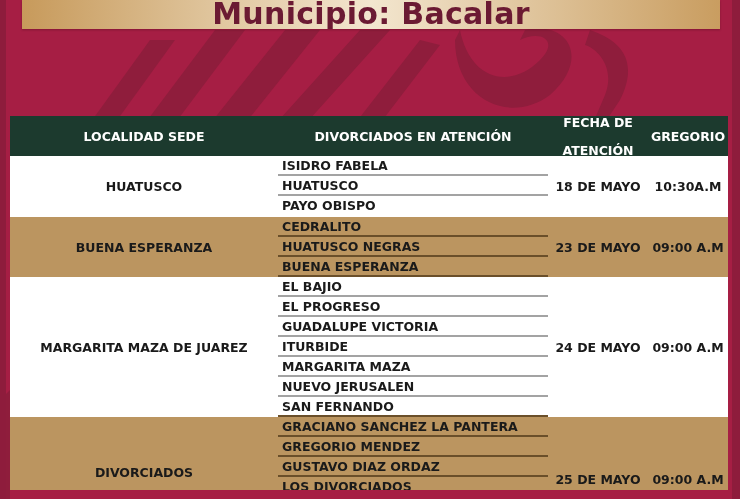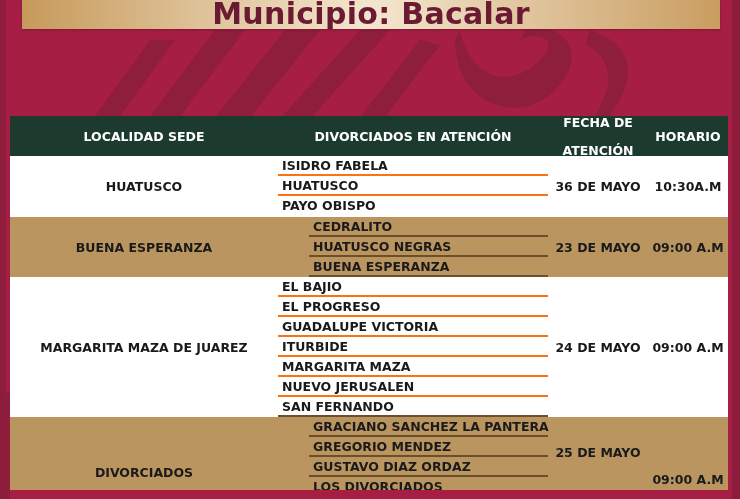--- a/index.html
+++ b/index.html
@@ -44,23 +44,23 @@
   .group.white { background: #ffffff; }
   .group.tan { background: #bb9560; }
   .gcell {
     display: flex; align-items: center; justify-content: center;
     font-weight: bold; font-size: 12.5px; color: #1a1a1a; text-align: center;
   }
   .sublist { width: 270px; display: flex; flex-direction: column; }
   .subrow {
     height: 20px; line-height: 20px; padding-left: 4px;
     font-weight: bold; font-size: 12.5px; color: #1a1a1a;
-    border-bottom: 2px solid #f97316; white-space: nowrap;
+    border-bottom: 2px solid #a3a3a3; white-space: nowrap;
   }
-  .group.tan .subrow { border-bottom-color: #6a4f2a; margin-left: 31px; }
+  .group.tan .subrow { border-bottom-color: #6a4f2a; }
   .subrow.last { border-bottom: none; }
   .subrow.cut { height: 13px; overflow: hidden; }
 </style>
 </head>
 <body>
 
 <svg class="bg-pattern" viewBox="0 0 740 499" xmlns="http://www.w3.org/2000/svg">
   <g fill="#8b1d3b" opacity="0.85">
     <polygon points="150,40 175,40 110,130 85,130"></polygon>
     <polygon points="215,30 245,30 170,130 140,130"></polygon>
@@ -80,31 +80,31 @@
 </div>
 
 <div class="table">
   <div class="thead">
     <div class="th c1">LOCALIDAD SEDE</div>
     <div class="th c2">DIVORCIADOS EN ATENCIÓN</div>
     <div class="th c3" style="flex-direction:column;">
       <span>FECHA DE</span>
       <span>ATENCIÓN</span>
     </div>
-    <div class="th c4">HORARIO</div>
+    <div class="th c4">GREGORIO</div>
   </div>
 
   <div class="group white" style="height:61px;">
     <div class="gcell c1">HUATUSCO</div>
     <div class="sublist">
       <div class="subrow">ISIDRO FABELA</div>
       <div class="subrow">HUATUSCO</div>
       <div class="subrow last">PAYO OBISPO</div>
     </div>
-    <div class="gcell c3">36 DE MAYO</div>
+    <div class="gcell c3">18 DE MAYO</div>
     <div class="gcell c4">10:30A.M</div>
   </div>
 
   <div class="group tan" style="height:60px;">
     <div class="gcell c1">BUENA ESPERANZA</div>
     <div class="sublist">
       <div class="subrow">CEDRALITO</div>
       <div class="subrow">HUATUSCO NEGRAS</div>
       <div class="subrow">BUENA ESPERANZA</div>
     </div>
@@ -130,20 +130,20 @@
   <div class="group tan" style="height:73px; overflow:hidden;">
     <div class="gcell c1" style="align-items:flex-end; padding-bottom:10px;">
       <span>DIVORCIADOS</span>
     </div>
     <div class="sublist">
       <div class="subrow">GRACIANO SANCHEZ LA PANTERA</div>
       <div class="subrow">GREGORIO MENDEZ</div>
       <div class="subrow">GUSTAVO DIAZ ORDAZ</div>
       <div class="subrow last cut">LOS DIVORCIADOS</div>
     </div>
-    <div class="gcell c3" style="padding-bottom:3px;">
+    <div class="gcell c3" style="align-items:flex-end; padding-bottom:3px;">
       <span>25 DE MAYO</span>
     </div>
     <div class="gcell c4" style="align-items:flex-end; padding-bottom:3px;">
       <span>09:00 A.M</span>
     </div>
   </div>
 </div>
 
 </body></html>

